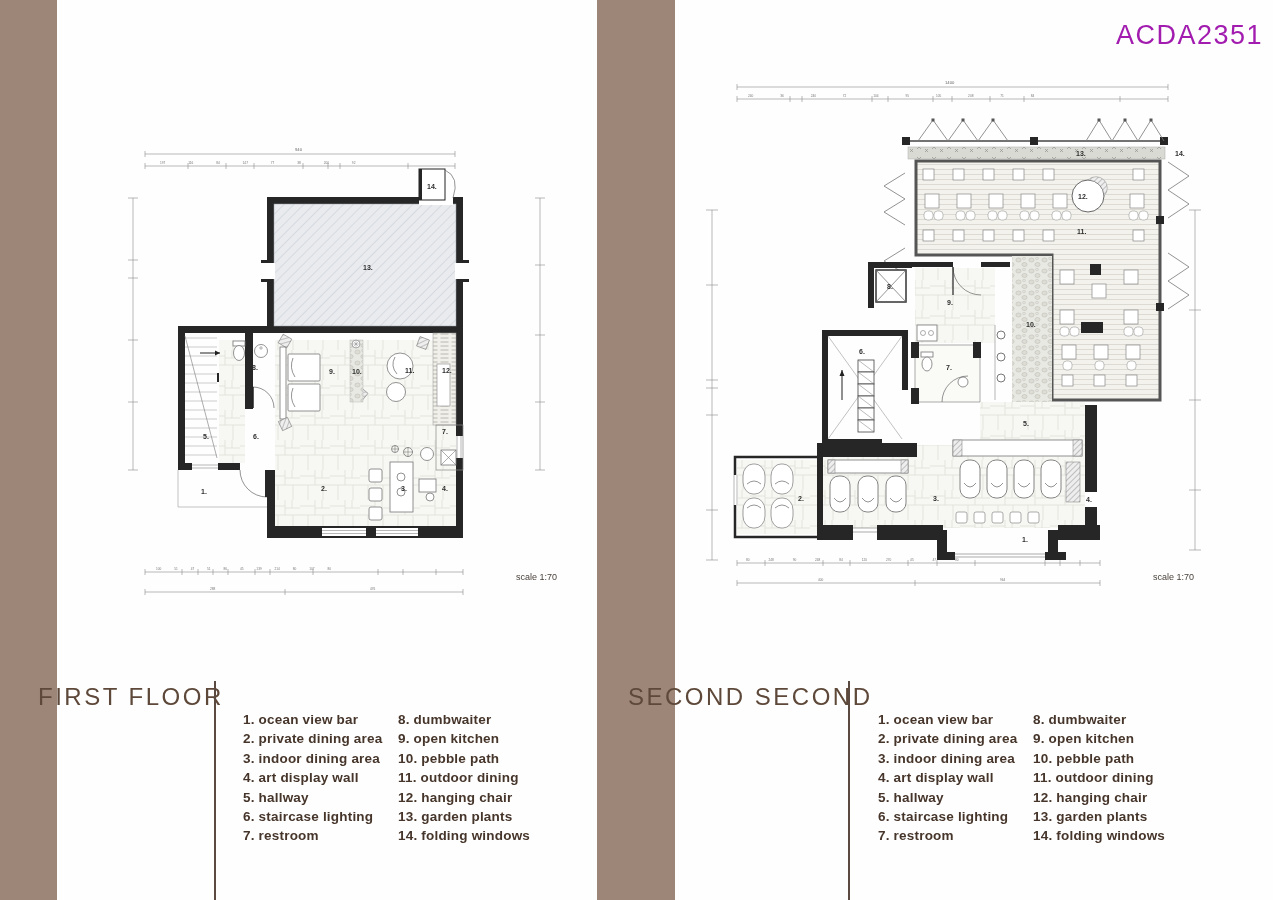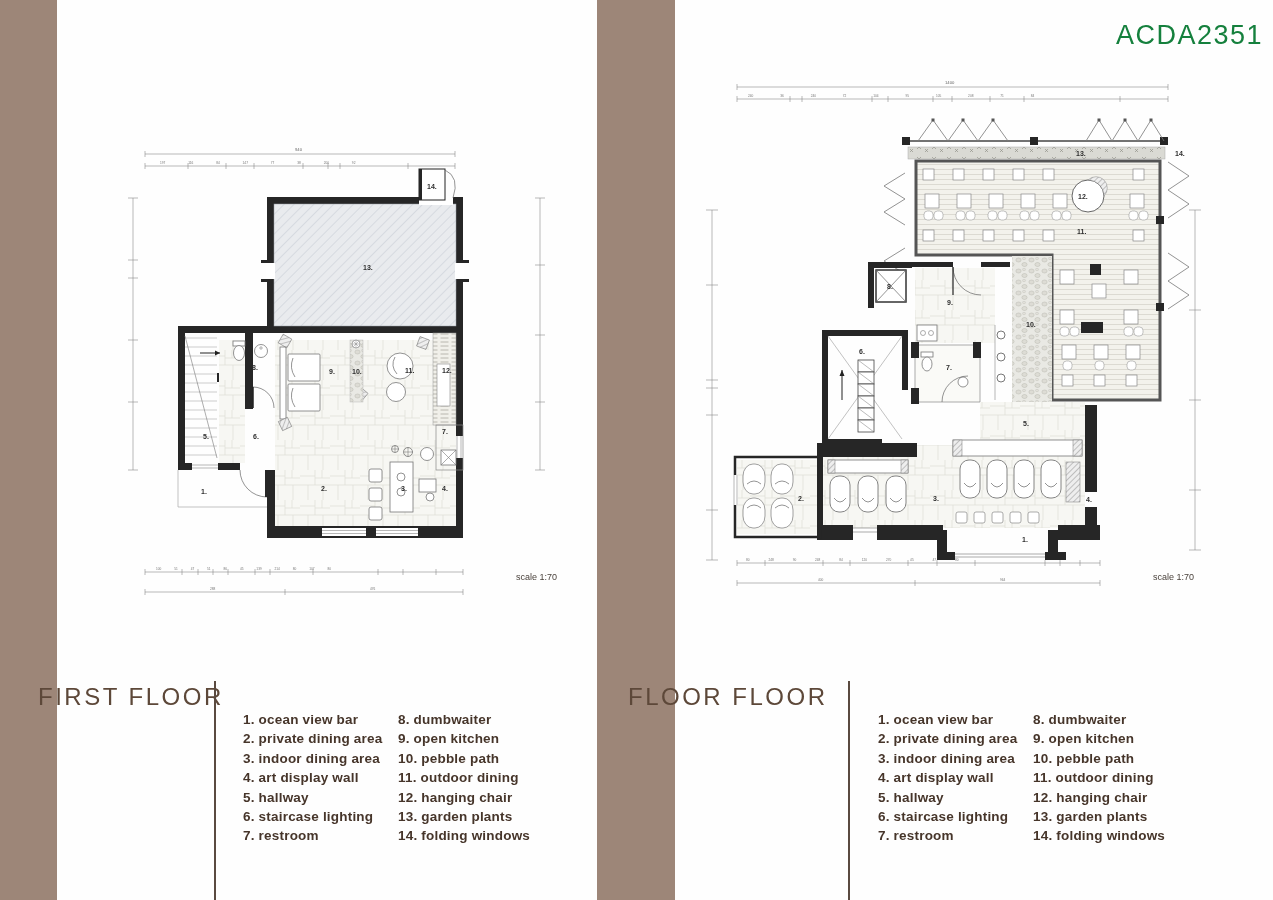--- a/index.html
+++ b/index.html
@@ -1,21 +1,21 @@
 <!DOCTYPE html>
 <html><head>
 <meta charset="utf-8">
 <style>
   html,body{margin:0;padding:0;}
   body{width:1273px;height:900px;position:relative;background:#fefefe;overflow:hidden;
        font-family:"Liberation Sans",sans-serif;}
   .bar{position:absolute;top:0;height:900px;}
   #bar-left{left:0;width:57px;}
   #bar-mid{left:597px;width:78px;}
-  .code{position:absolute;left:1116px;top:20px;font-size:27px;letter-spacing:1.5px;color:#15803d;}
+  .code{position:absolute;left:1116px;top:20px;font-size:27px;letter-spacing:1.5px;color:#a21caf;}
   .floor-title{position:absolute;top:683px;font-size:24px;letter-spacing:2.5px;color:#5d4839;white-space:nowrap;}
   #title-first{left:38px;}
   #title-second{left:628px;}
   .vdivider{position:absolute;top:681px;width:2px;height:219px;background:#5a4a40;}
   #divider-first{left:214px;}
   #divider-second{left:848px;}
   .legend{position:absolute;top:710px;display:flex;color:#46352a;font-size:13.5px;letter-spacing:.2px;}
   #legend-first{left:243px;}
   #legend-second{left:878px;}
   .legend ul{list-style:none;margin:0;padding:0;font-weight:bold;}
@@ -600,21 +600,21 @@
     <li>8. dumbwaiter</li>
     <li>9. open kitchen</li>
     <li>10. pebble path</li>
     <li>11. outdoor dining</li>
     <li>12. hanging chair</li>
     <li>13. garden plants</li>
     <li>14. folding windows</li>
   </ul>
 </div>
 
-<div id="title-second" class="floor-title">FLOOR FLOOR</div>
+<div id="title-second" class="floor-title">SECOND SECOND</div>
 <div id="divider-second" class="vdivider"></div>
 <div id="legend-second" class="legend">
   <ul class="c1">
     <li>1. ocean view bar</li>
     <li>2. private dining area</li>
     <li>3. indoor dining area</li>
     <li>4. art display wall</li>
     <li>5. hallway</li>
     <li>6. staircase lighting</li>
     <li>7. restroom</li>

